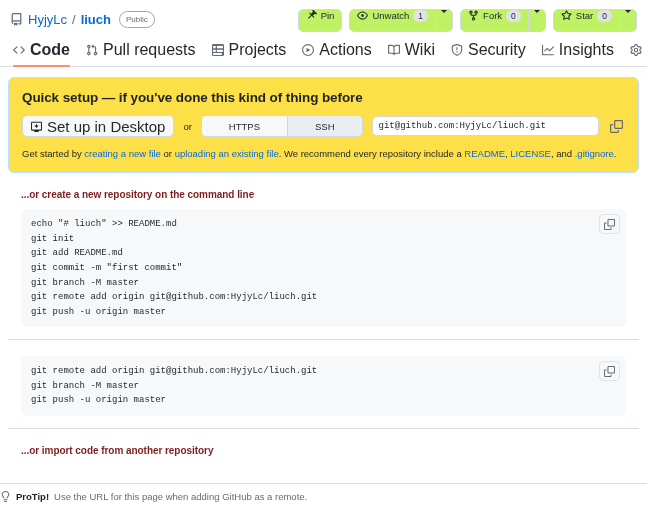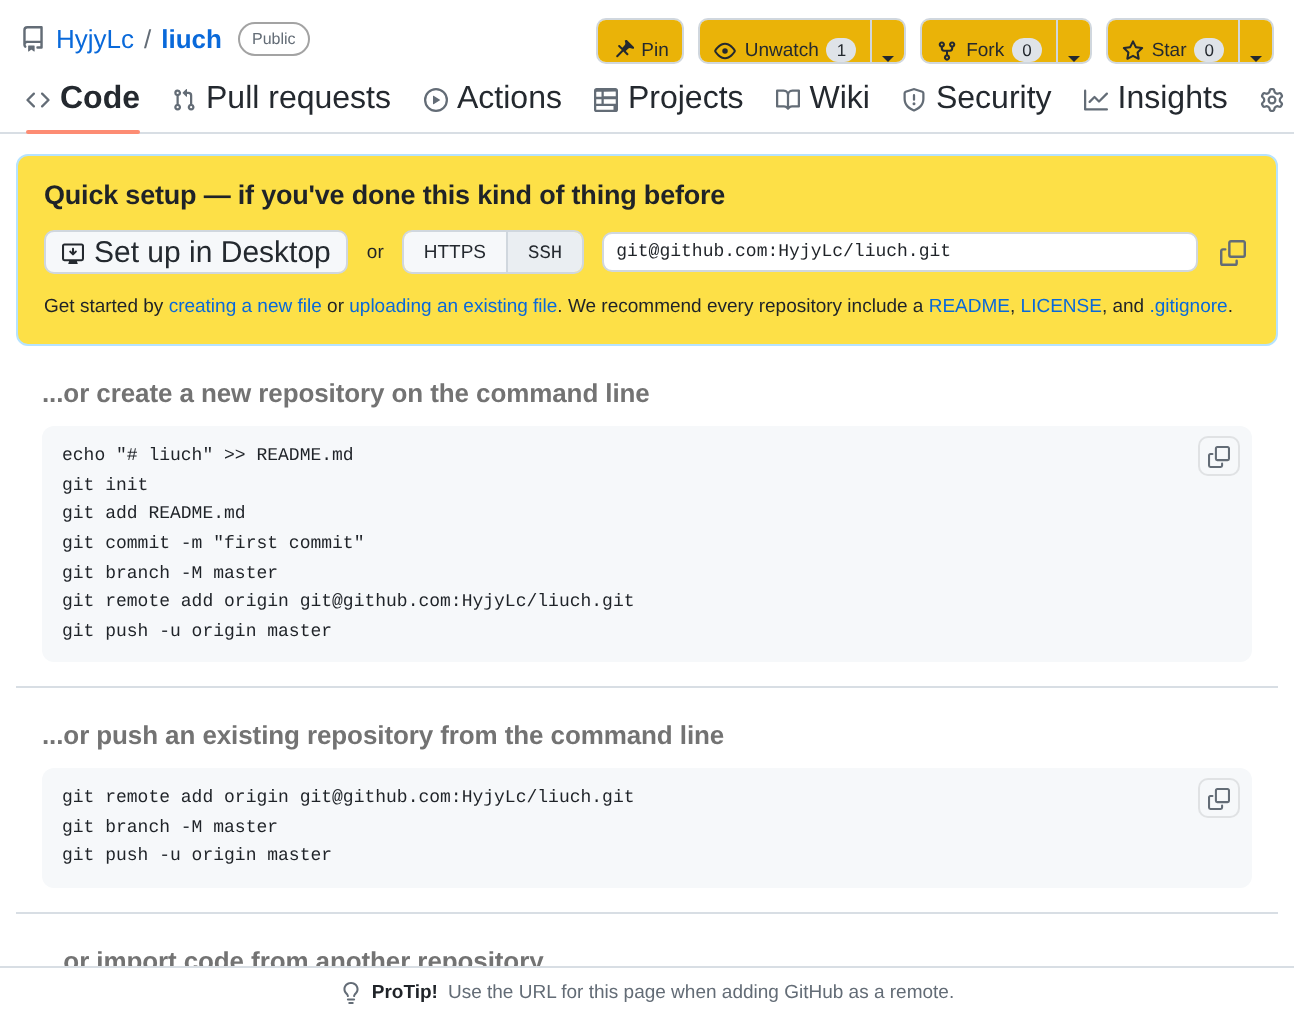--- a/index.html
+++ b/index.html
@@ -74,26 +74,26 @@
     display: flex;
     align-items: stretch;
     border: 1px solid #d0d7de;
     border-radius: 5px;
     background: #f6f8fa;
     overflow: hidden;
     height: 21px;
   }
   .btn-seg {
     display: flex;
-    align-items: flex-end;
+    align-items: flex-start;
     gap: 4px;
     padding: 0 7px;
     font-size: 9.5px;
     color: #24292f;
-    background: #eab308;
+    background: #bef264;
     white-space: nowrap;
     font-weight: 500;
     cursor: pointer;
   }
   .btn-seg.caret {
     padding: 0 5px;
     border-left: 1px solid #d0d7de;
   }
   .counter {
     background: #dfe3e8;
@@ -194,33 +194,32 @@
     font-weight: 500;
   }
   .proto-group {
     display: flex;
     border: 1px solid #d0d7de;
     border-radius: 5px;
     overflow: hidden;
     height: 20px;
   }
   .proto-btn {
-    padding: 0 10px;
+    padding: 0 27px;
     font-size: 9.5px;
     font-weight: 500;
     color: #24292f;
     background: #f6f8fa;
     display: flex;
     align-items: center;
     cursor: pointer;
   }
   .proto-btn.selected {
     background: #eaeef2;
     border-left: 1px solid #d0d7de;
-    font-family: Liberation Mono, monospace;
   }
   .url-field {
     flex: 1;
     display: flex;
     align-items: center;
     background: #ffffff;
     border: 1px solid #d0d7de;
     border-radius: 5px;
     height: 20px;
     padding: 0 6px;
@@ -252,23 +251,23 @@
   .get-started a { color: #0969da; text-decoration: none; }
 
   
   .section {
     padding: 16px 13px 12px 13px;
     border-bottom: 1px solid #d8dee4;
     box-sizing: border-box;
   }
   .section.no-border { border-bottom: none; }
   .section-title {
-    font-size: 13px;
+    font-size: 10px;
     font-weight: 600;
-    color: #737373;
+    color: #7f1d1d;
     margin: 0 0 9px 0;
     letter-spacing: -0.05px;
   }
   .code-block {
     position: relative;
     background: #f6f8fa;
     border-radius: 6px;
     padding: 8px 10px;
     box-sizing: border-box;
   }
@@ -294,21 +293,20 @@
     cursor: pointer;
     color: #636c76;
   }
 
   
   .footer {
     border-top: 1px solid #d8dee4;
     padding: 7px 0 8px 0;
     display: flex;
     align-items: center;
-    justify-content: center;
     gap: 5px;
     font-size: 9.5px;
     color: #636c76;
     background: #ffffff;
   }
   .footer b { color: #1f2328; font-weight: 600; }
   .bulb { color: #636c76; display: flex; align-items: center; }
 </style>
 </head>
 <body>
@@ -406,33 +404,33 @@
         <svg class="icon-svg" width="12" height="12" viewBox="0 0 16 16" fill="currentColor">
           <path d="M1.5 3.25a2.25 2.25 0 1 1 3 2.122v5.256a2.251 2.251 0 1 1-1.5 0V5.372A2.25 2.25 0 0 1 1.5 3.25Zm5.677-.177L9.573.677A.25.25 0 0 1 10 .854V2.5h1A2.5 2.5 0 0 1 13.5 5v5.628a2.251 2.251 0 1 1-1.5 0V5a1 1 0 0 0-1-1h-1v1.646a.25.25 0 0 1-.427.177L7.177 3.427a.25.25 0 0 1 0-.354ZM3.75 2.5a.75.75 0 1 0 0 1.5.75.75 0 0 0 0-1.5Zm0 9.5a.75.75 0 1 0 0 1.5.75.75 0 0 0 0-1.5Zm8.25.75a.75.75 0 1 0 1.5 0 .75.75 0 0 0-1.5 0Z"></path>
         </svg>
       </span>
       <span>Pull requests</span>
     </div>
 
     <div class="nav-tab">
       <span class="tab-ico">
         <svg class="icon-svg" width="12" height="12" viewBox="0 0 16 16" fill="currentColor">
+          <path d="M0 1.75C0 .784.784 0 1.75 0h12.5C15.216 0 16 .784 16 1.75v12.5A1.75 1.75 0 0 1 14.25 16H1.75A1.75 1.75 0 0 1 0 14.25Zm6.5.75v3h8v-3a.25.25 0 0 0-.25-.25ZM5 2.5H1.75a.25.25 0 0 0-.25.25v3H5Zm-3.5 5v3H5v-3Zm0 4.5v2.25c0 .138.112.25.25.25H5v-2.5Zm5 2.5h6.25a.25.25 0 0 0 .25-.25V12h-8v2.5Zm8-4v-3h-8v3Z"></path>
+        </svg>
+      </span>
+      <span>Projects</span>
+    </div>
+
+    <div class="nav-tab">
+      <span class="tab-ico">
+        <svg class="icon-svg" width="12" height="12" viewBox="0 0 16 16" fill="currentColor">
           <path d="M8 0a8 8 0 1 1 0 16A8 8 0 0 1 8 0ZM1.5 8a6.5 6.5 0 1 0 13 0 6.5 6.5 0 0 0-13 0Zm4.879-2.773 4.264 2.559a.25.25 0 0 1 0 .428l-4.264 2.559A.25.25 0 0 1 6 10.559V5.442a.25.25 0 0 1 .379-.215Z"></path>
         </svg>
       </span>
       <span>Actions</span>
-    </div>
-
-    <div class="nav-tab">
-      <span class="tab-ico">
-        <svg class="icon-svg" width="12" height="12" viewBox="0 0 16 16" fill="currentColor">
-          <path d="M0 1.75C0 .784.784 0 1.75 0h12.5C15.216 0 16 .784 16 1.75v12.5A1.75 1.75 0 0 1 14.25 16H1.75A1.75 1.75 0 0 1 0 14.25Zm6.5.75v3h8v-3a.25.25 0 0 0-.25-.25ZM5 2.5H1.75a.25.25 0 0 0-.25.25v3H5Zm-3.5 5v3H5v-3Zm0 4.5v2.25c0 .138.112.25.25.25H5v-2.5Zm5 2.5h6.25a.25.25 0 0 0 .25-.25V12h-8v2.5Zm8-4v-3h-8v3Z"></path>
-        </svg>
-      </span>
-      <span>Projects</span>
     </div>
 
     <div class="nav-tab">
       <span class="tab-ico">
         <svg class="icon-svg" width="12" height="12" viewBox="0 0 16 16" fill="currentColor">
           <path d="M0 1.75A.75.75 0 0 1 .75 1h4.253c1.227 0 2.317.59 3 1.501A3.743 3.743 0 0 1 11.006 1h4.245a.75.75 0 0 1 .75.75v10.5a.75.75 0 0 1-.75.75h-4.507a2.25 2.25 0 0 0-1.591.659l-.622.621a.75.75 0 0 1-1.06 0l-.622-.621A2.25 2.25 0 0 0 5.258 13H.75a.75.75 0 0 1-.75-.75Zm7.251 10.324.004-5.073-.002-2.253A2.25 2.25 0 0 0 5.003 2.5H1.5v9h3.757a3.75 3.75 0 0 1 1.994.574ZM8.755 4.75l-.004 7.322a3.752 3.752 0 0 1 1.992-.572H14.5v-9h-3.495a2.25 2.25 0 0 0-2.25 2.25Z"></path>
         </svg>
       </span>
       <span>Wiki</span>
     </div>
@@ -522,21 +520,20 @@
         <div class="code-line">git init</div>
         <div class="code-line">git add README.md</div>
         <div class="code-line">git commit -m "first commit"</div>
         <div class="code-line">git branch -M master</div>
         <div class="code-line">git remote add origin git@github.com:HyjyLc/liuch.git</div>
         <div class="code-line">git push -u origin master</div>
       </div>
     </div>
 
     <div class="section">
-      <div class="section-title">...or push an existing repository from the command line</div>
       <div class="code-block">
         <div class="code-copy">
           <span>
             <svg class="icon-svg" width="11" height="11" viewBox="0 0 16 16" fill="currentColor">
               <path d="M0 6.75C0 5.784.784 5 1.75 5h1.5a.75.75 0 0 1 0 1.5h-1.5a.25.25 0 0 0-.25.25v7.5c0 .138.112.25.25.25h7.5a.25.25 0 0 0 .25-.25v-1.5a.75.75 0 0 1 1.5 0v1.5A1.75 1.75 0 0 1 9.25 16h-7.5A1.75 1.75 0 0 1 0 14.25Z"></path>
               <path d="M5 1.75C5 .784 5.784 0 6.75 0h7.5C15.216 0 16 .784 16 1.75v7.5A1.75 1.75 0 0 1 14.25 11h-7.5A1.75 1.75 0 0 1 5 9.25Zm1.75-.25a.25.25 0 0 0-.25.25v7.5c0 .138.112.25.25.25h7.5a.25.25 0 0 0 .25-.25v-7.5a.25.25 0 0 0-.25-.25Z"></path>
             </svg>
           </span>
         </div>
         <div class="code-line">git remote add origin git@github.com:HyjyLc/liuch.git</div>

